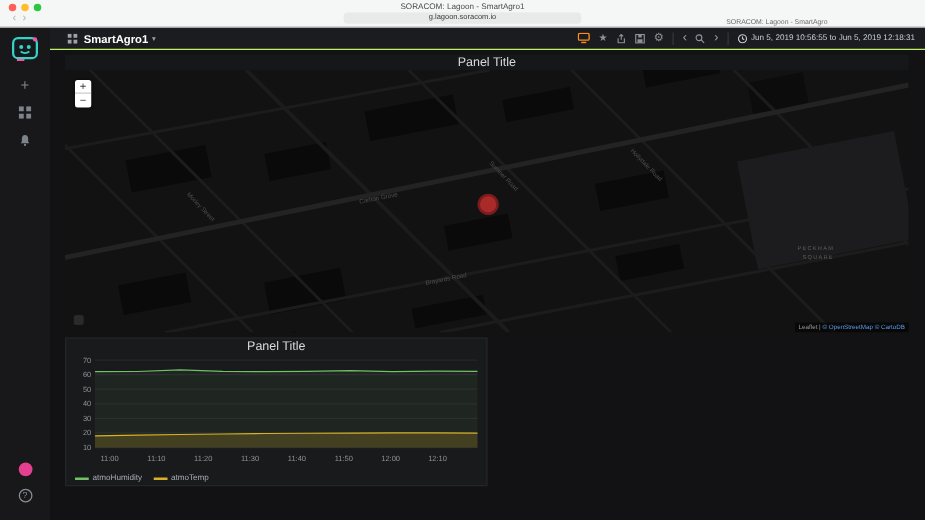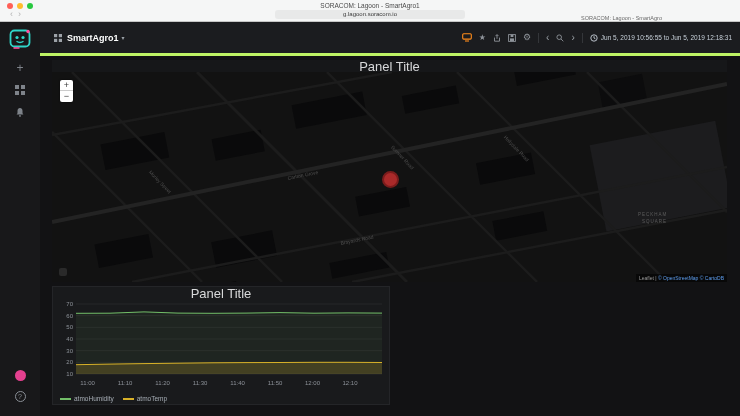--- a/index.html
+++ b/index.html
@@ -22,36 +22,36 @@
   .app{display:flex;height:394px;background:#121214;color:#d8d9da}
   .sidebar{width:40px;background:#18181a;display:flex;flex-direction:column;align-items:center;
     padding:4px 0 14px;gap:10px;flex-shrink:0}
   .side-ic{color:#7e838a;font-size:12px;line-height:12px;height:12px;display:flex;align-items:center;justify-content:center}
   .spacer{flex:1}
   .avatar{width:11px;height:11px;border-radius:50%;background:#e4408f}
   .help-circle{width:11px;height:11px;border:1px solid #8a8f96;border-radius:50%;
     font-size:7px;line-height:9px;text-align:center;color:#8a8f96}
 
   .main{flex:1;display:flex;flex-direction:column;min-width:0}
-  .topnav{height:34px;background:#1b1c1f;border-bottom:3px solid #bef264;display:flex;
+  .topnav{height:18px;background:#1b1c1f;border-bottom:1px solid #bef264;display:flex;
     align-items:center;padding:0 8px 0 14px;flex-shrink:0}
   .dash-title{font-size:9px;font-weight:bold;color:#fff;margin:0 3px 0 5px}
   .caret{font-size:6px;color:#9aa0a6}
   .nav-right{margin-left:auto;display:flex;align-items:center;gap:7px}
   .nav-ic{color:#8e939a;font-size:8px;display:flex;align-items:center;line-height:1}
   .nav-div{width:1px;height:10px;background:#34363a}
   .chev{font-size:10px;color:#9aa0a6}
   .time{color:#c7d0d9;font-size:6.5px;display:flex;align-items:center;gap:3px;white-space:nowrap}
 
   .content{flex:1;padding:4px 13px 0 12px}
 
   
   .map-panel{width:675px;height:222px;background:#161719;margin-bottom:4px;position:relative}
   .panel-header{height:12px;display:flex;align-items:center;justify-content:center;
-    font-size:13px;color:#d8d9da}
+    font-size:10px;color:#d8d9da}
   .map-area{position:relative;width:675px;height:210px;overflow:hidden;background:#121212}
   .map-area svg{position:absolute;inset:0}
   .zoomctl{position:absolute;left:8px;top:8px;width:13px;background:#fff;border-radius:2px;
     overflow:hidden;z-index:6;box-shadow:0 0 2px rgba(0,0,0,.8)}
   .zoomctl div{height:11px;text-align:center;font-size:9px;line-height:11px;color:#3c3c3c}
   .zoomctl div:first-child{border-bottom:1px solid #ccc}
   .maplabel{position:absolute;font-size:5px;color:#4e4e4e;white-space:nowrap;transform-origin:0 0;z-index:2}
   .sqlabel{position:absolute;font-size:4.5px;color:#5c5c5c;letter-spacing:1px;z-index:2}
   .marker{position:absolute;left:330px;top:99px;width:17px;height:17px;border-radius:50%;
     background:rgba(198,47,47,.85);border:2px solid #7a1c1c;z-index:5}

